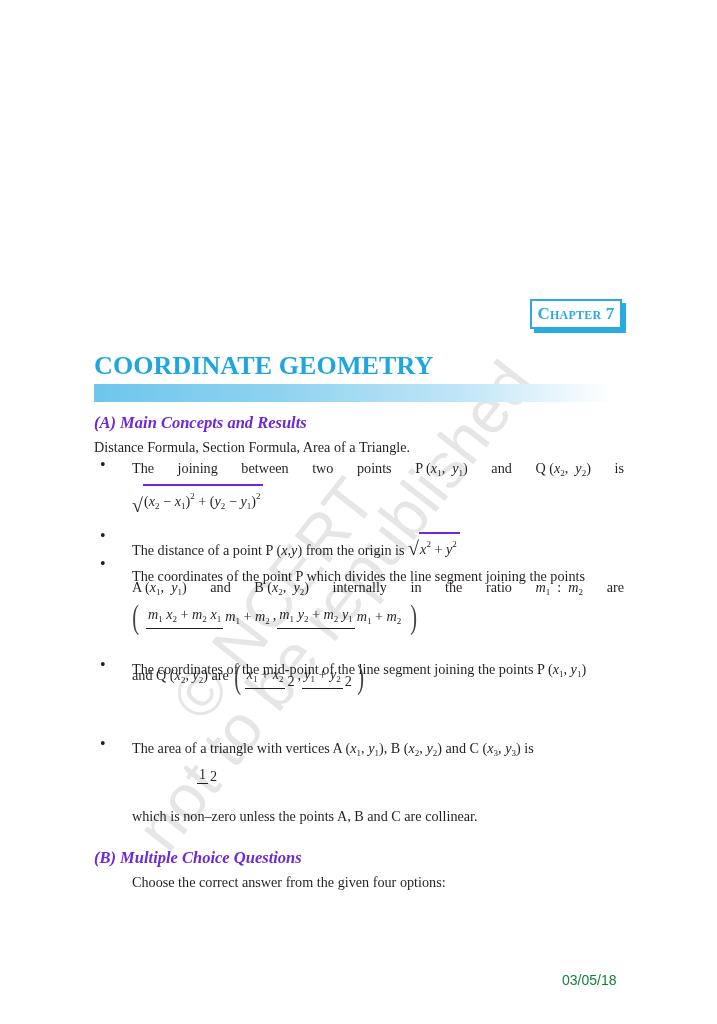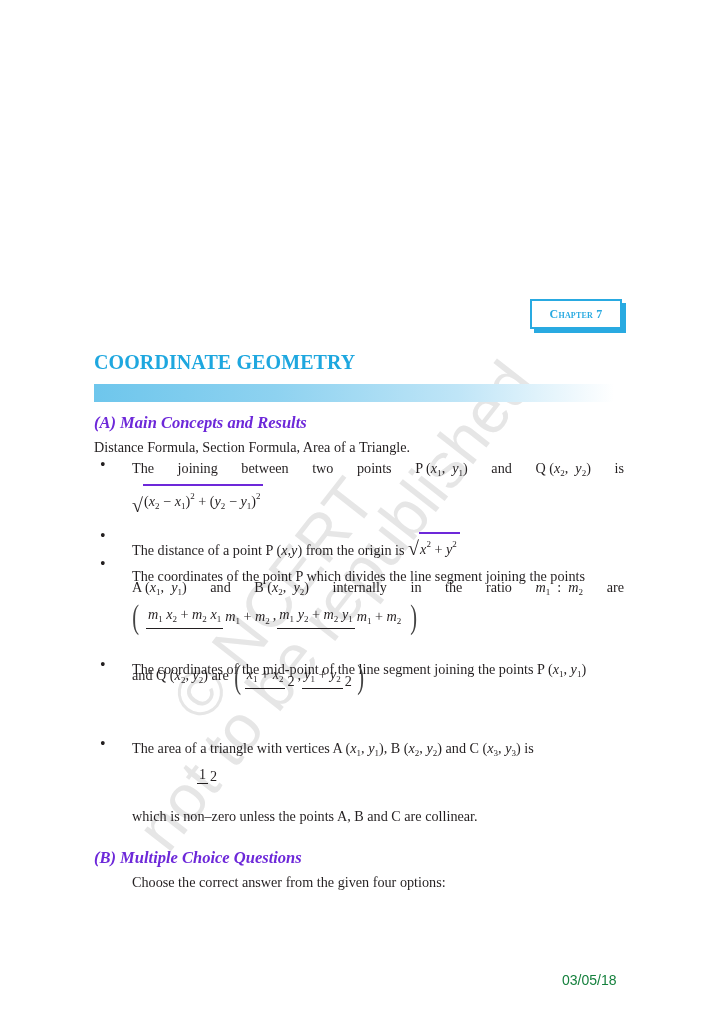--- a/index.html
+++ b/index.html
@@ -6,25 +6,25 @@
   body {
     width:717px; height:1024px; background:#ffffff; position:relative; overflow:hidden;
     font-family:"Liberation Serif", "DejaVu Serif", serif; color:#231f20;
   }
   .abs { position:absolute; }
   .chapter-box {
     left:530px; top:299px; width:88px; height:26px;
     border:2px solid #29aae1; background:#fff;
     box-shadow:4px 4px 0 #29aae1;
     display:flex; align-items:center; justify-content:center;
-    color:#29aae1; font-weight:bold; font-size:12px; letter-spacing:0.2px;
+    color:#29aae1; font-weight:bold; font-size:17px; letter-spacing:0.2px;
     font-variant:small-caps;
   }
   .chapter-title {
-    left:94px; top:351px; font-size:20px; font-weight:bold; color:#1ea7df; letter-spacing:0.1px;
+    left:94px; top:351px; font-size:26px; font-weight:bold; color:#1ea7df; letter-spacing:0.1px;
   }
   .grad-bar {
     left:94px; top:384px; width:520px; height:18px;
     background:linear-gradient(to right, #6ec6ec 0%, #8ed2f0 35%, #bfe5f7 70%, #ffffff 100%);
   }
   .section-head {
     font-size:16.5px; font-weight:bold; color:#6d28d9;font-style:italic;
   }
   .txt { font-size:14.2px; line-height:18px; white-space:nowrap; }
   .bullet { font-size:16px; }

